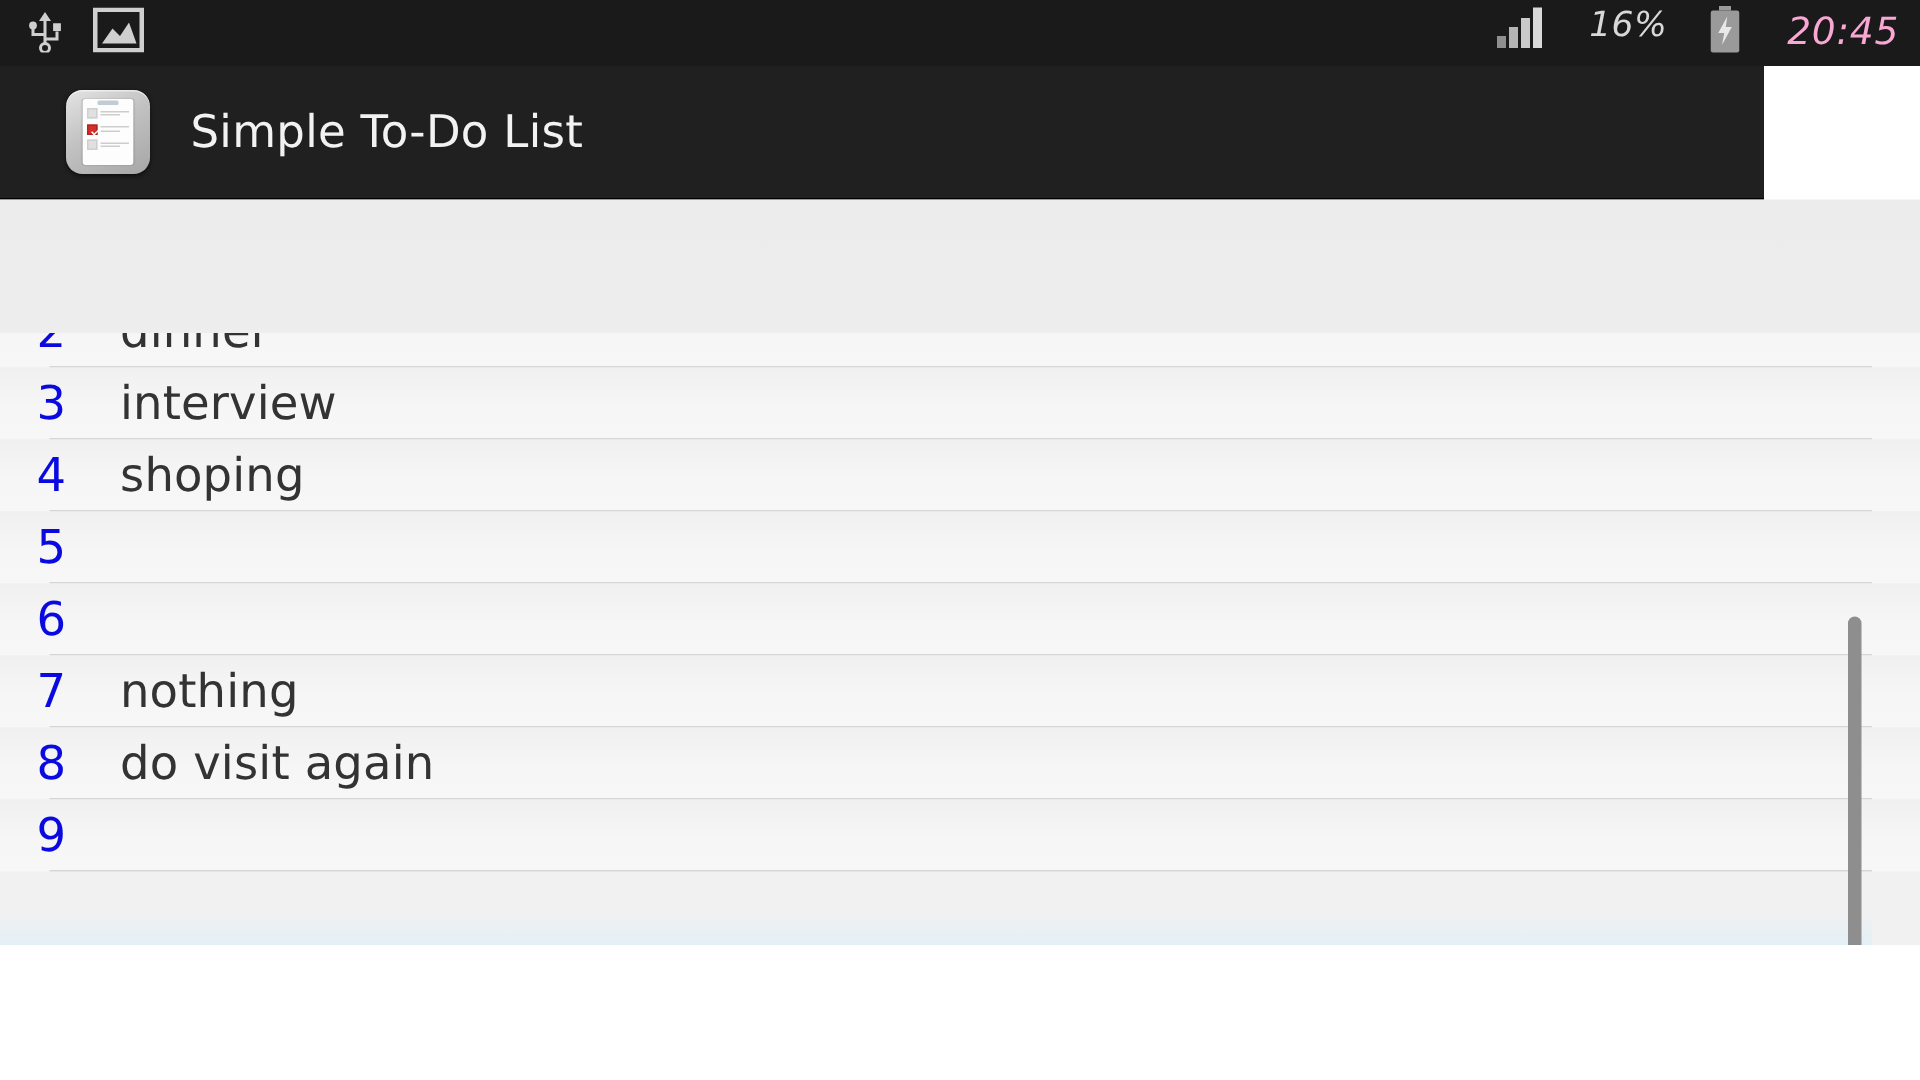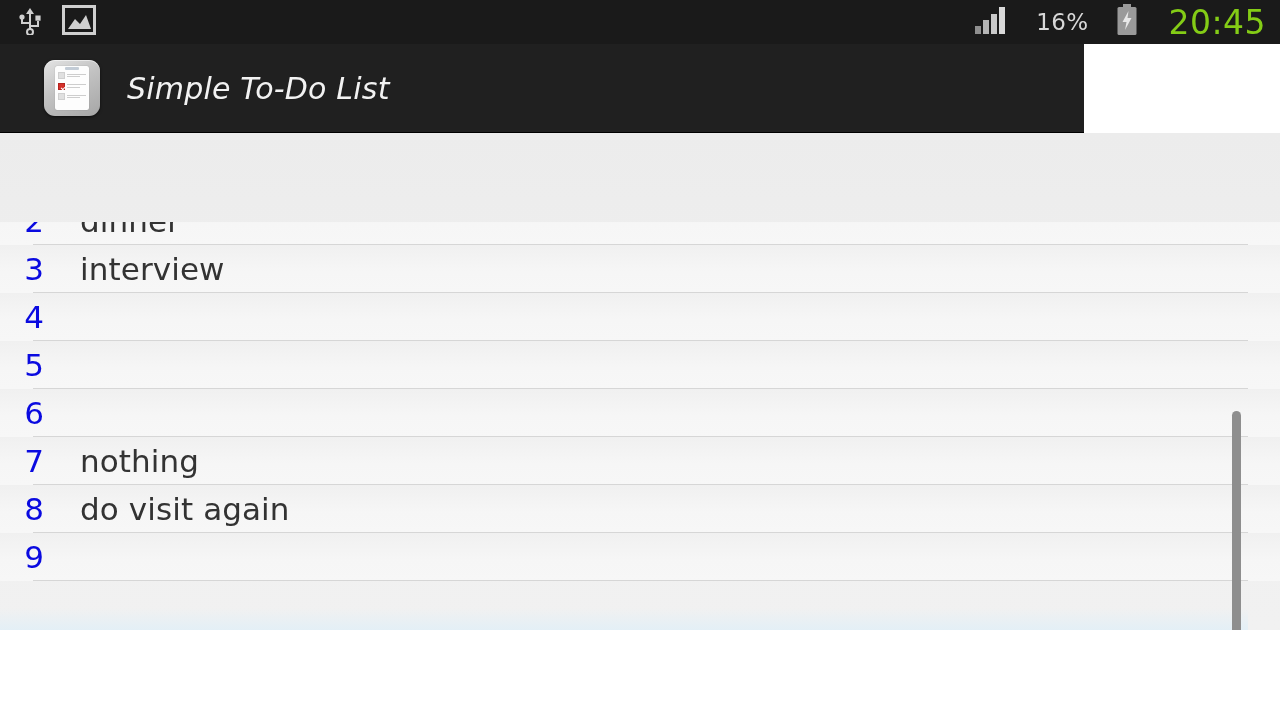--- a/index.html
+++ b/index.html
@@ -12,40 +12,40 @@
 
   
   .statusbar {
     position: absolute; left: 0; top: 0;
     width: 1280px; height: 44px;
     background: #1a1a1a;
     display: flex; align-items: center;
   }
   .sb-left { display: flex; align-items: center; gap: 18px; padding-left: 16px; }
   .sb-right {
-    margin-left: auto; display: flex; align-items: center;
-    gap: 27px; padding-right: 14px;
+    margin-left: auto; display: flex; 
+    gap: 27px; padding-right: 14px; font-style: italic;
   }
   .sb-icon { display: block; }
   .sb-pct {
     color: #d8d8d8; font-size: 23px; letter-spacing: .3px;
     font-family: "DejaVu Sans", "Liberation Sans", sans-serif;
   }
   .sb-clock {
-    color: #84cc16; font-size: 33px; line-height: 33px;
+    color: #f9a8d4; font-size: 25px; line-height: 33px;
     letter-spacing: .5px; padding-left: 2px; font-weight: 400;
   }
 
   
   .titlebar {
     position: absolute; left: 0; top: 44px;
-    width: 1084px; height: 89px;
+    width: 1176px; height: 89px;
     background: #202020;
     border-bottom: 1px solid #000;
-    display: flex; align-items: center; font-style: italic;
+    display: flex; align-items: center;
   }
   .app-icon {
     width: 56px; height: 56px; margin-left: 44px;
     border-radius: 11px;
     background: linear-gradient(150deg,#e4e4e4 0%, #c2c2c2 45%, #a6a6a6 100%);
     box-shadow: 0 1px 3px rgba(0,0,0,.6), inset 0 1px 0 rgba(255,255,255,.55);
     display: flex; align-items: center; justify-content: center;
     position: relative; overflow: hidden;
   }
   .clip-doc {
@@ -206,20 +206,21 @@
       <div class="row">
         <span class="row-num">2</span>
         <span class="row-text">dinner</span>
       </div>
       <div class="row">
         <span class="row-num">3</span>
         <span class="row-text">interview</span>
       </div>
       <div class="row">
         <span class="row-num">4</span>
+        <span class="row-text">shoping</span>
       </div>
       <div class="row">
         <span class="row-num">5</span>
       </div>
       <div class="row">
         <span class="row-num">6</span>
       </div>
       <div class="row">
         <span class="row-num">7</span>
         <span class="row-text">nothing</span>

